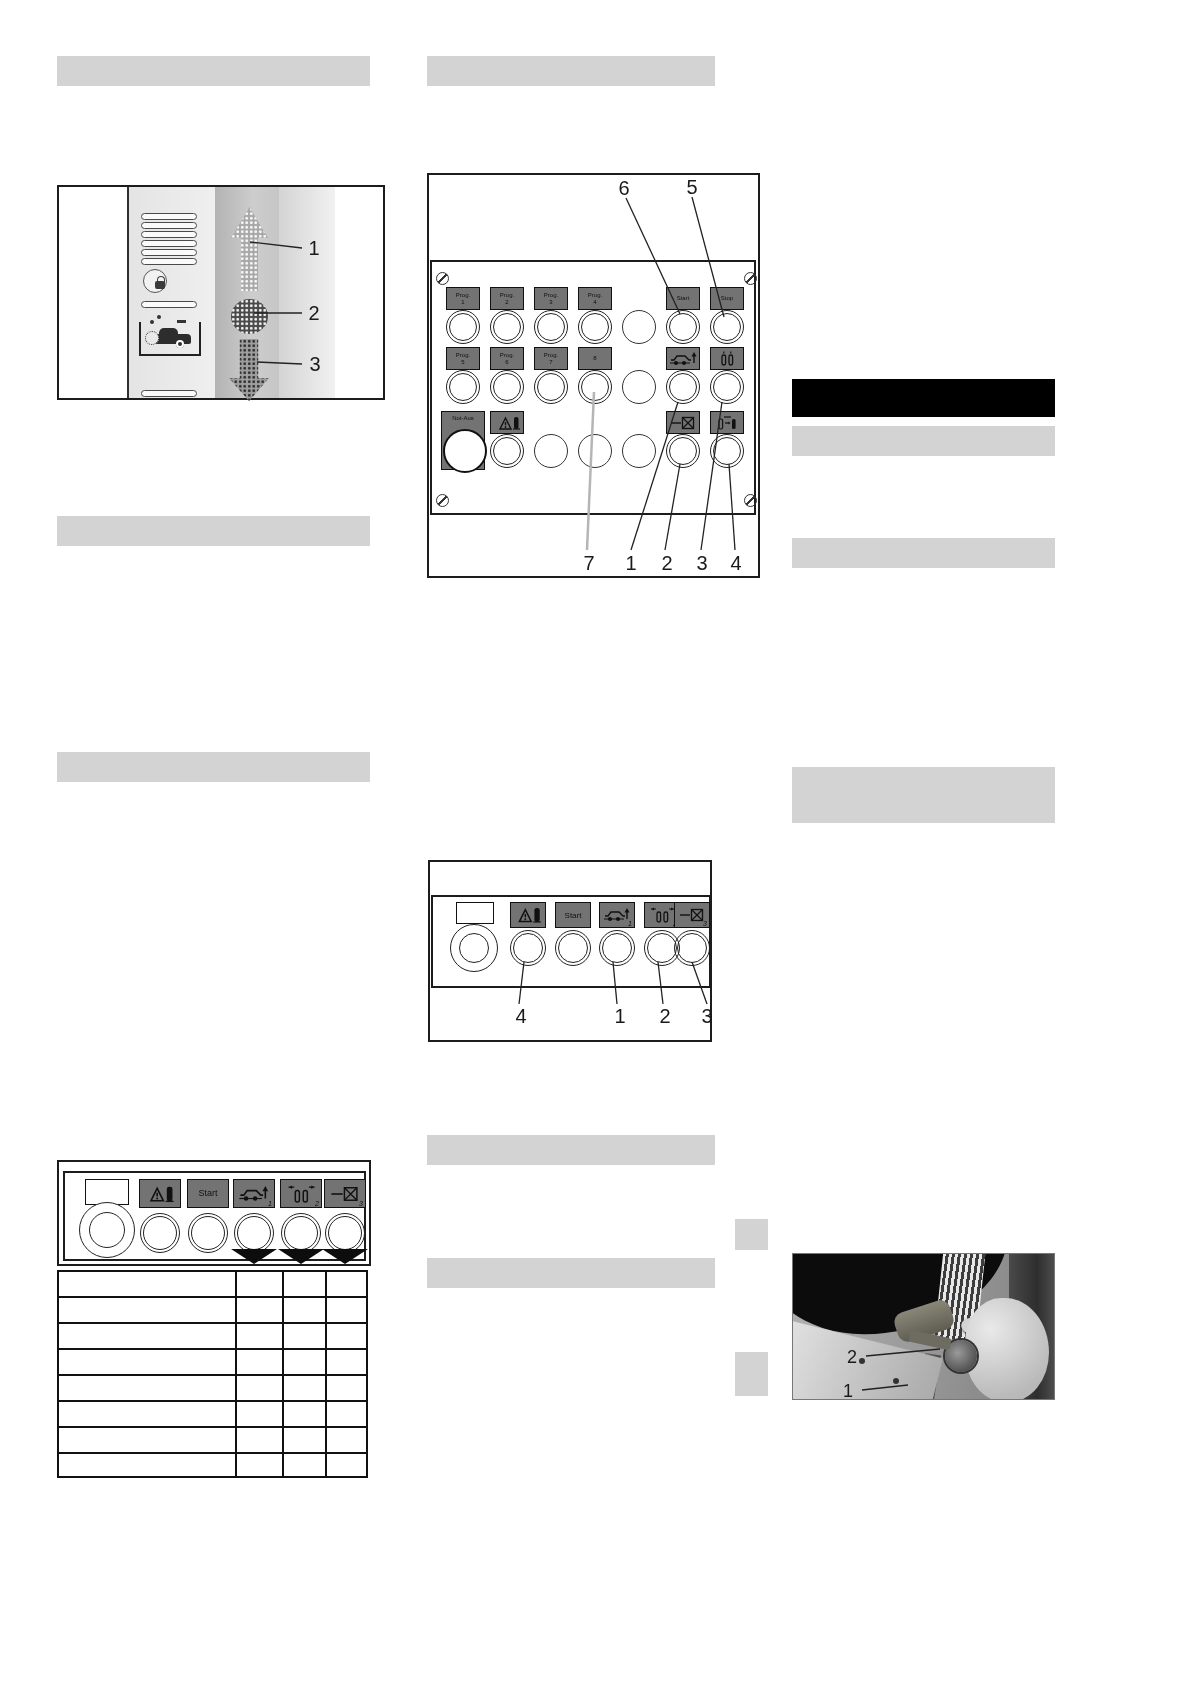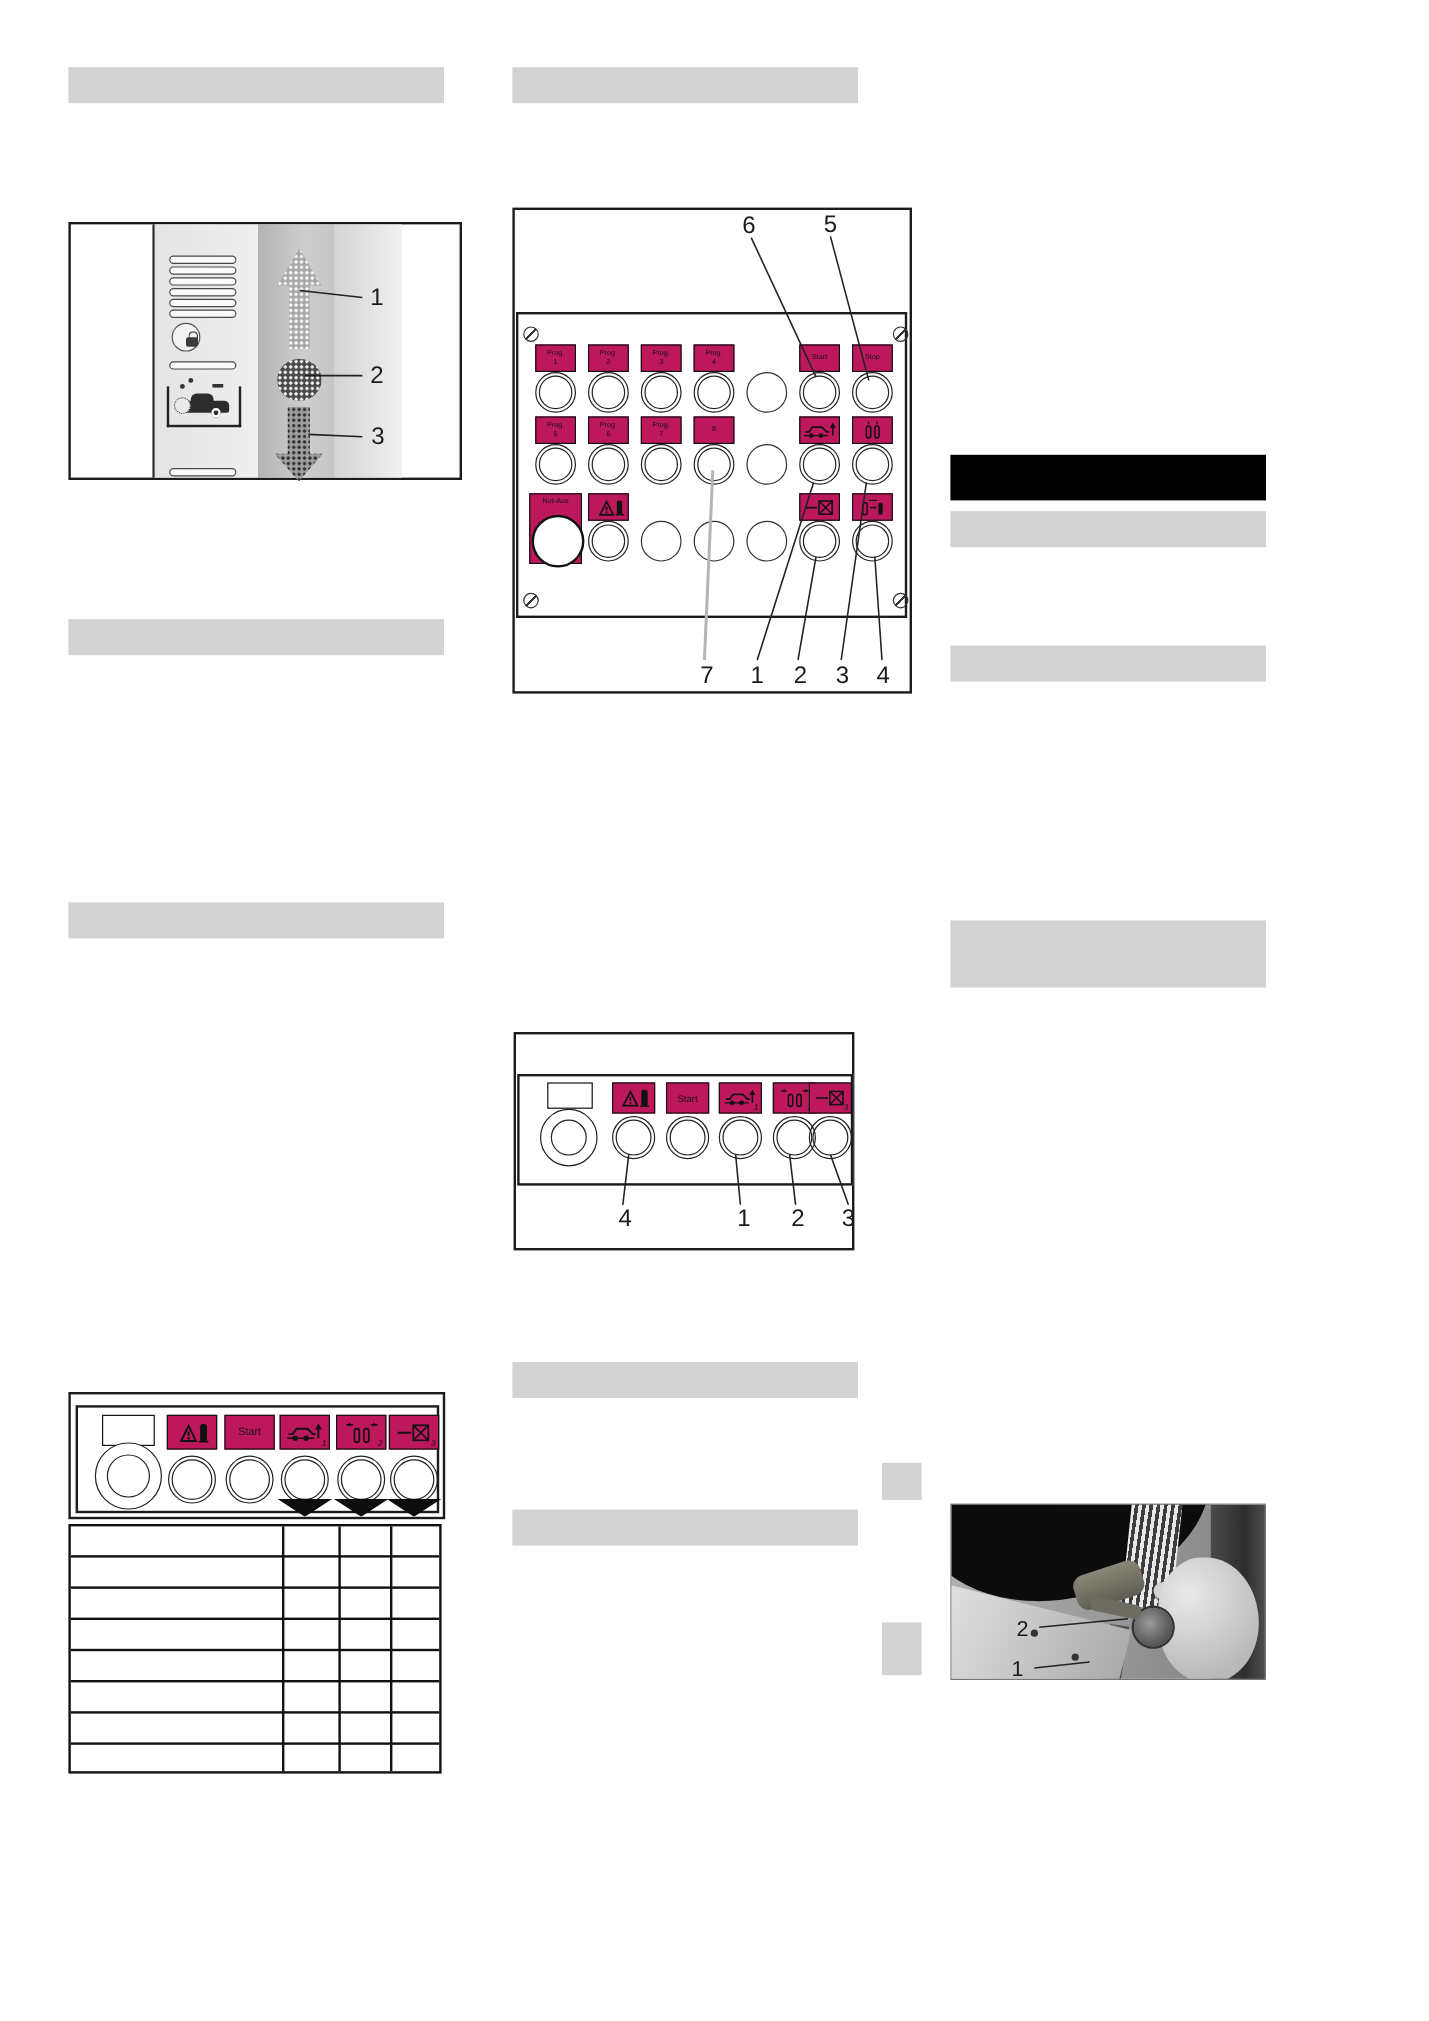--- a/index.html
+++ b/index.html
@@ -3,21 +3,21 @@
 <meta charset="utf-8">
 <style>
   html,body{margin:0;padding:0;background:#fff;}
   #page{position:relative;width:1191px;height:1684px;background:#fff;overflow:hidden;
         font-family:"Liberation Sans",sans-serif;color:#1a1a1a;}
   .abs{position:absolute;}
   .bar{position:absolute;background:#d3d3d3;}
   .figbox{position:absolute;border:2px solid #1c1c1c;background:#fff;box-sizing:border-box;}
   .innerbox{position:absolute;border:2px solid #1c1c1c;background:#fff;box-sizing:border-box;}
   .callout{position:absolute;font-size:20px;line-height:20px;color:#1a1a1a;width:16px;text-align:center;}
-  .lbox{position:absolute;border:1.7px solid #111;background:#be185d;box-sizing:border-box;
+  .lbox{position:absolute;border:1.7px solid #111;background:#737373;box-sizing:border-box;
         display:flex;flex-direction:column;align-items:center;justify-content:center;
         font-size:6px;line-height:7px;text-align:right;color:#111;}
   .ring2{position:absolute;border:1.7px solid #222;border-radius:50%;box-sizing:border-box;}
   .ring2::after{content:"";position:absolute;inset:2px;border:1.1px solid #222;border-radius:50%;}
   .ring1{position:absolute;border:1.4px solid #333;border-radius:50%;box-sizing:border-box;}
   .screw{position:absolute;width:11px;height:11px;border:1.2px solid #333;border-radius:50%;
          background:linear-gradient(135deg,transparent 44%,#333 44%,#333 56%,transparent 56%);}
   .slot{position:absolute;width:56px;height:7px;border:1.5px solid #4a4a4a;border-radius:4px;background:#fafafa;box-sizing:border-box;}
   .dots-w{background-image:radial-gradient(circle,rgba(255,255,255,.95) 1.1px,transparent 1.6px);background-size:4.5px 4.5px;}
   .dots-d{background-image:radial-gradient(circle,rgba(35,35,35,.9) 1.1px,transparent 1.6px);background-size:4.5px 4.5px;}

